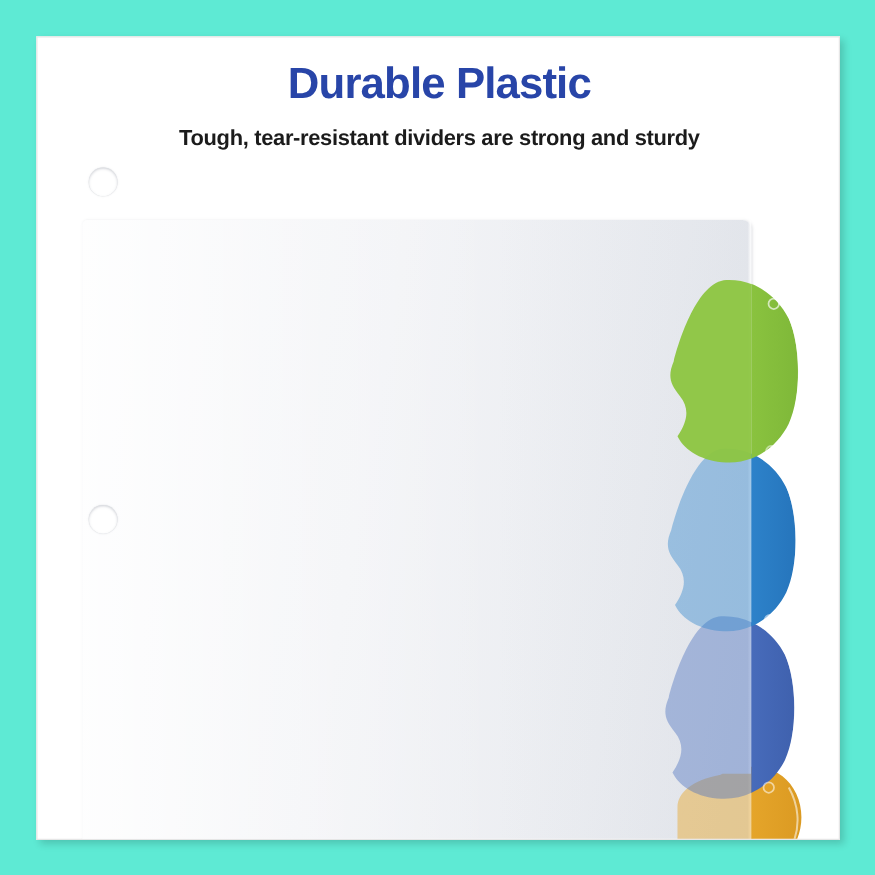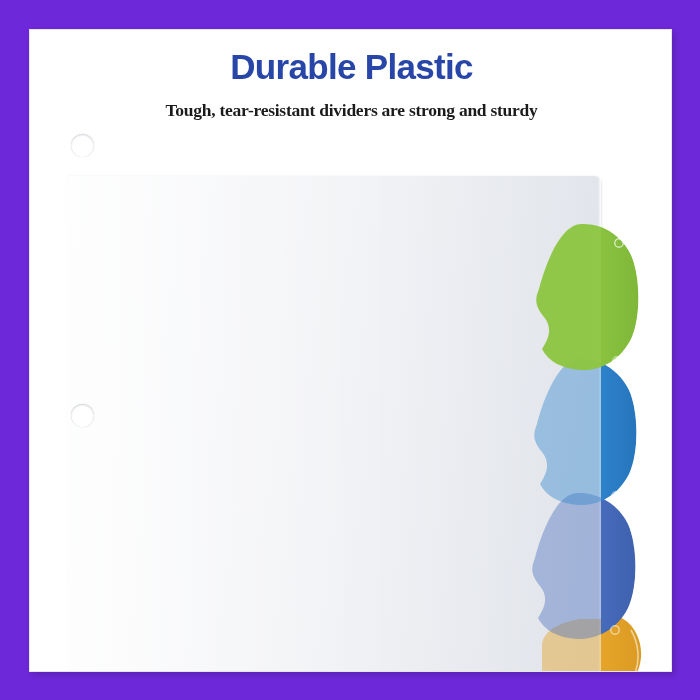--- a/index.html
+++ b/index.html
@@ -10,21 +10,21 @@
     height: 700px;
     overflow: hidden;
     font-family: "Liberation Sans", sans-serif;
   }
 
   #product-card {
     position: absolute;
     left: 0; top: 0;
     width: 700px;
     height: 700px;
-    background: #6d28d9;
+    background: #5eead4;
   }
 
   
   .frame {
     position: absolute;
     left: 29px;
     top: 29px;
     width: 643px;
     height: 643px;
     background: #ffffff;
@@ -48,21 +48,21 @@
     font-family: "Liberation Sans", sans-serif;
     font-size: 35px;
     font-weight: 700;
     letter-spacing: -0.7px;
     color: #2845a8;
     line-height: 1.1;
     margin: 0;
   }
 
   .subhead {
-    font-family: Liberation Serif, serif;
+    font-family: Liberation Sans, sans-serif;
     font-size: 17.5px;
     font-weight: 700;
     color: #1b1b1b;
     line-height: 1.38;
     margin: 11px auto 0 auto;
     width: 580px;
     letter-spacing: -0.25px;
   }
 
   

